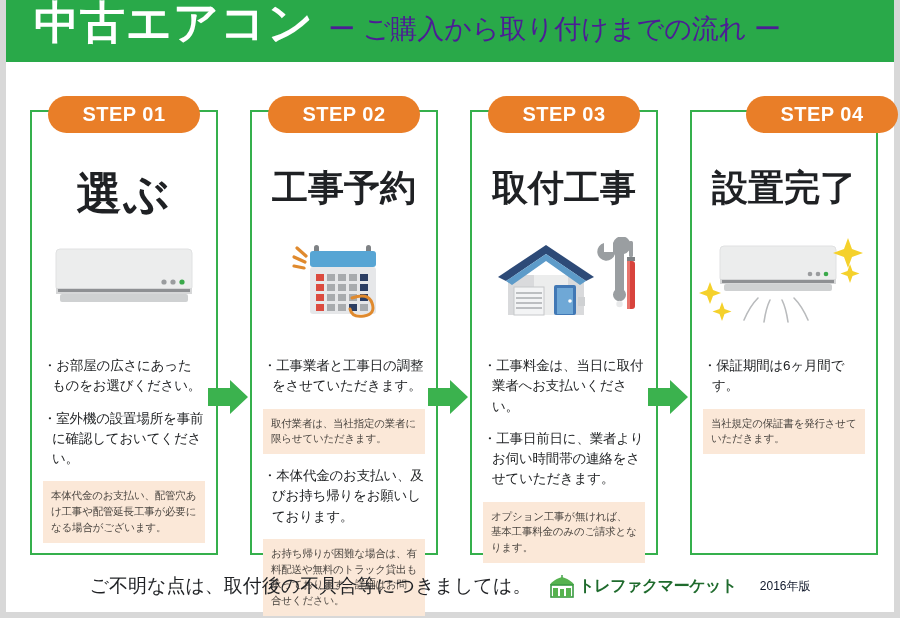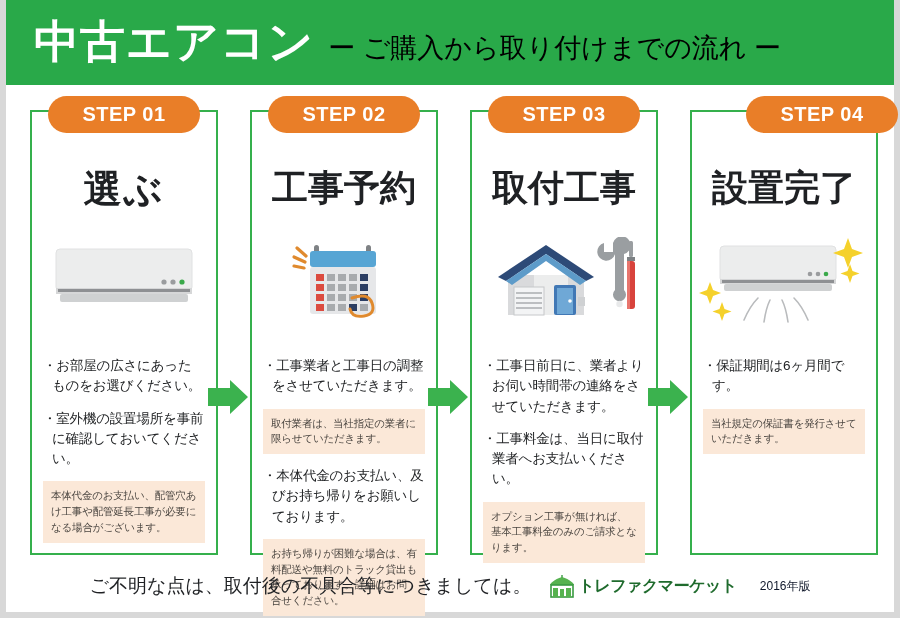--- a/index.html
+++ b/index.html
@@ -14,38 +14,38 @@
     width:900px;height:618px;
     background:#ffffff;
     box-sizing:border-box;
     border-left:6px solid #d8d8d8;
     border-right:6px solid #d8d8d8;
     border-bottom:6px solid #d8d8d8;
   }
   
   .banner{
     position:absolute;left:0;top:0;
-    width:888px;height:85px;
+    width:888px;height:62px;
     background:#29a949;
-    display:flex;align-items:center;
+    display:flex;align-items:flex-start;
   }
   .banner-inner{
     display:flex;align-items:baseline;
     padding-left:28px;
   }
   .banner-title{
     color:#ffffff;
     font-size:45px;
     font-weight:bold;
     letter-spacing:1px;
     line-height:1;
     white-space:nowrap;
   }
   .banner-sub{
-    color:#000000;
+    color:#4c1d95;
     font-size:27px;
     font-weight:normal;
     margin-left:14px;
     letter-spacing:0px;
     white-space:nowrap;
   }
   
   .steps{
     position:absolute;
     left:0;top:75px;
@@ -79,21 +79,21 @@
   }
   .badge.b1{left:42px;}
   .badge.b2{left:262px;}
   .badge.b3{left:482px;}
   .badge.b4{left:740px;}
 
   .card-title{
     position:absolute;
     top:52px;left:0;width:100%;
     text-align:center;
-    font-size:38px;
+    font-size:45px;
     font-weight:bold;
     color:#1f2124;
     letter-spacing:2px;
     white-space:nowrap;
   }
   .card.c2 .card-title,
   .card.c3 .card-title,
   .card.c4 .card-title{font-size:36px;letter-spacing:0px;}
 
   .art{
@@ -265,22 +265,22 @@
           <path d="M112 6 a9 9 0 1 0 11 11 l0 36 a6.5 6.5 0 1 0 9 0 l0 -36 a9 9 0 1 0 -11 -11 l0 9 l-9 0 Z" fill="#9a9ea1"></path>
           <circle cx="127.5" cy="67" r="3.2" fill="#e8e9ea"></circle>
 
           <rect x="137" y="4" width="4" height="16" rx="1.5" fill="#9a9ea1"></rect>
           <rect x="135" y="20" width="8" height="4" fill="#7d8184"></rect>
           <rect x="135" y="24" width="8" height="48" rx="3" fill="#d8433c"></rect>
           <rect x="135" y="24" width="3" height="48" fill="#e8756d"></rect>
         </svg>
       </div>
       <div class="body">
+        <div class="bullet">・工事料金は、当日に取付業者へお支払いください。</div>
         <div class="bullet">・工事日前日に、業者よりお伺い時間帯の連絡をさせていただきます。</div>
-        <div class="bullet">・工事料金は、当日に取付業者へお支払いください。</div>
         <div class="note">オプション工事が無ければ、基本工事料金のみのご請求となります。</div>
       </div>
     </div>
 
     <div class="card c4">
       <div class="card-title">設置完了</div>
       <div class="art">
         <svg width="172" height="100" viewBox="0 0 172 100">
           <rect x="22" y="18" width="116" height="36" rx="4" fill="#eceded" stroke="#e0e1e2" stroke-width="1"></rect>
           <rect x="22" y="51" width="116" height="5" fill="#d6d7d8"></rect>

